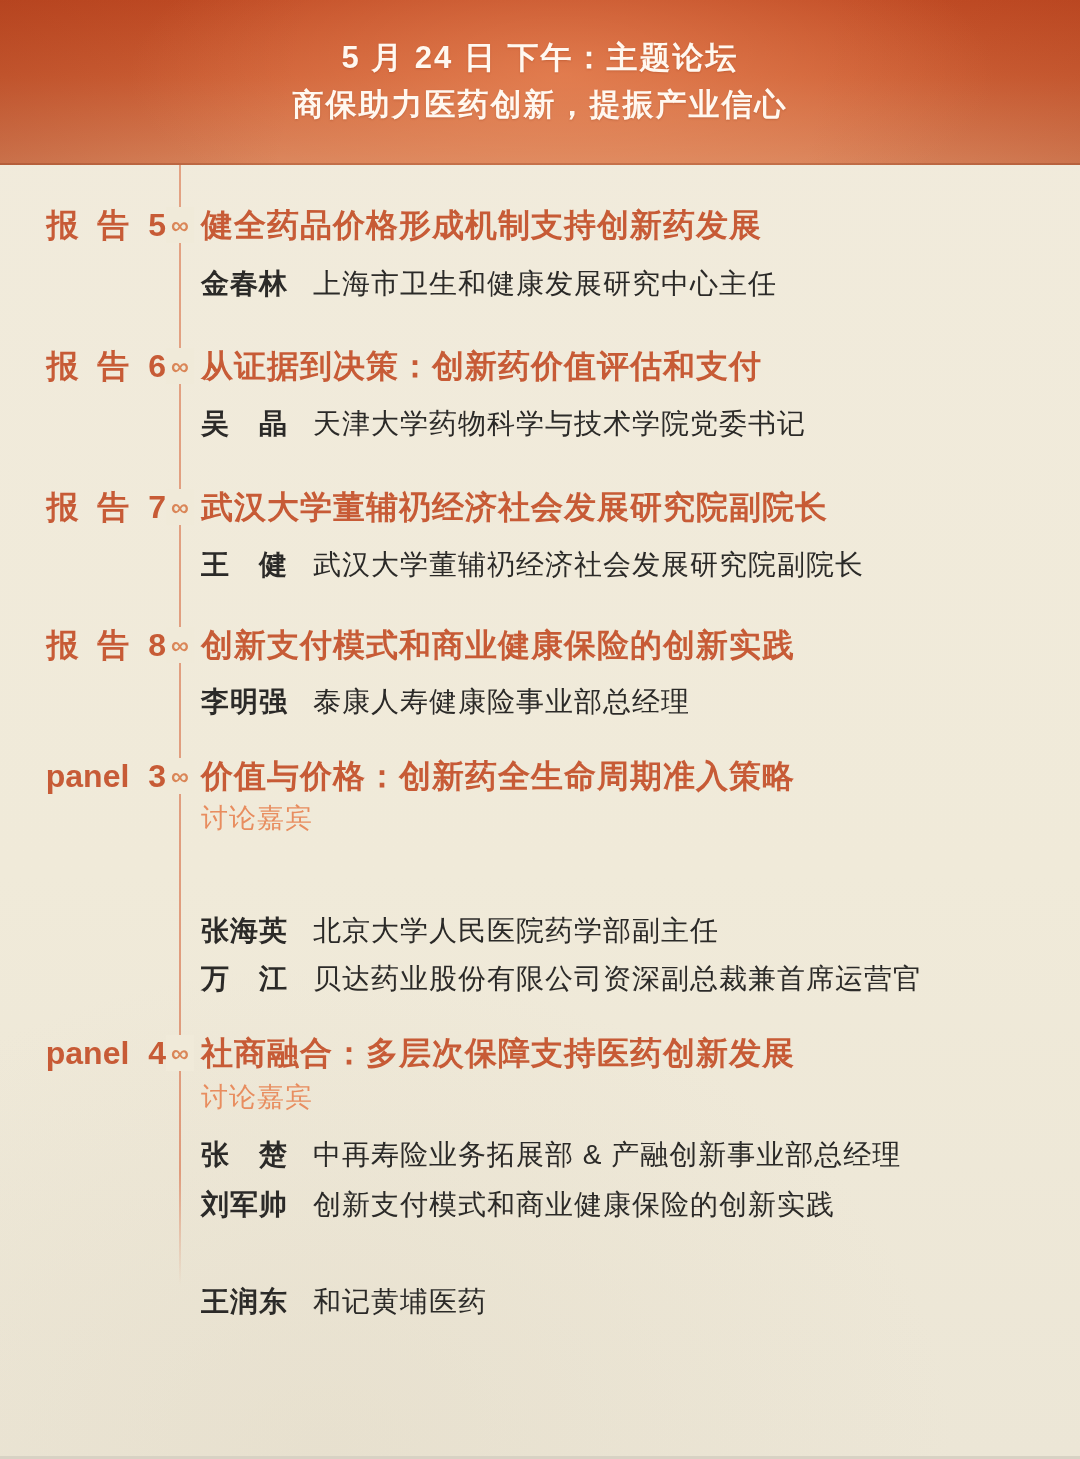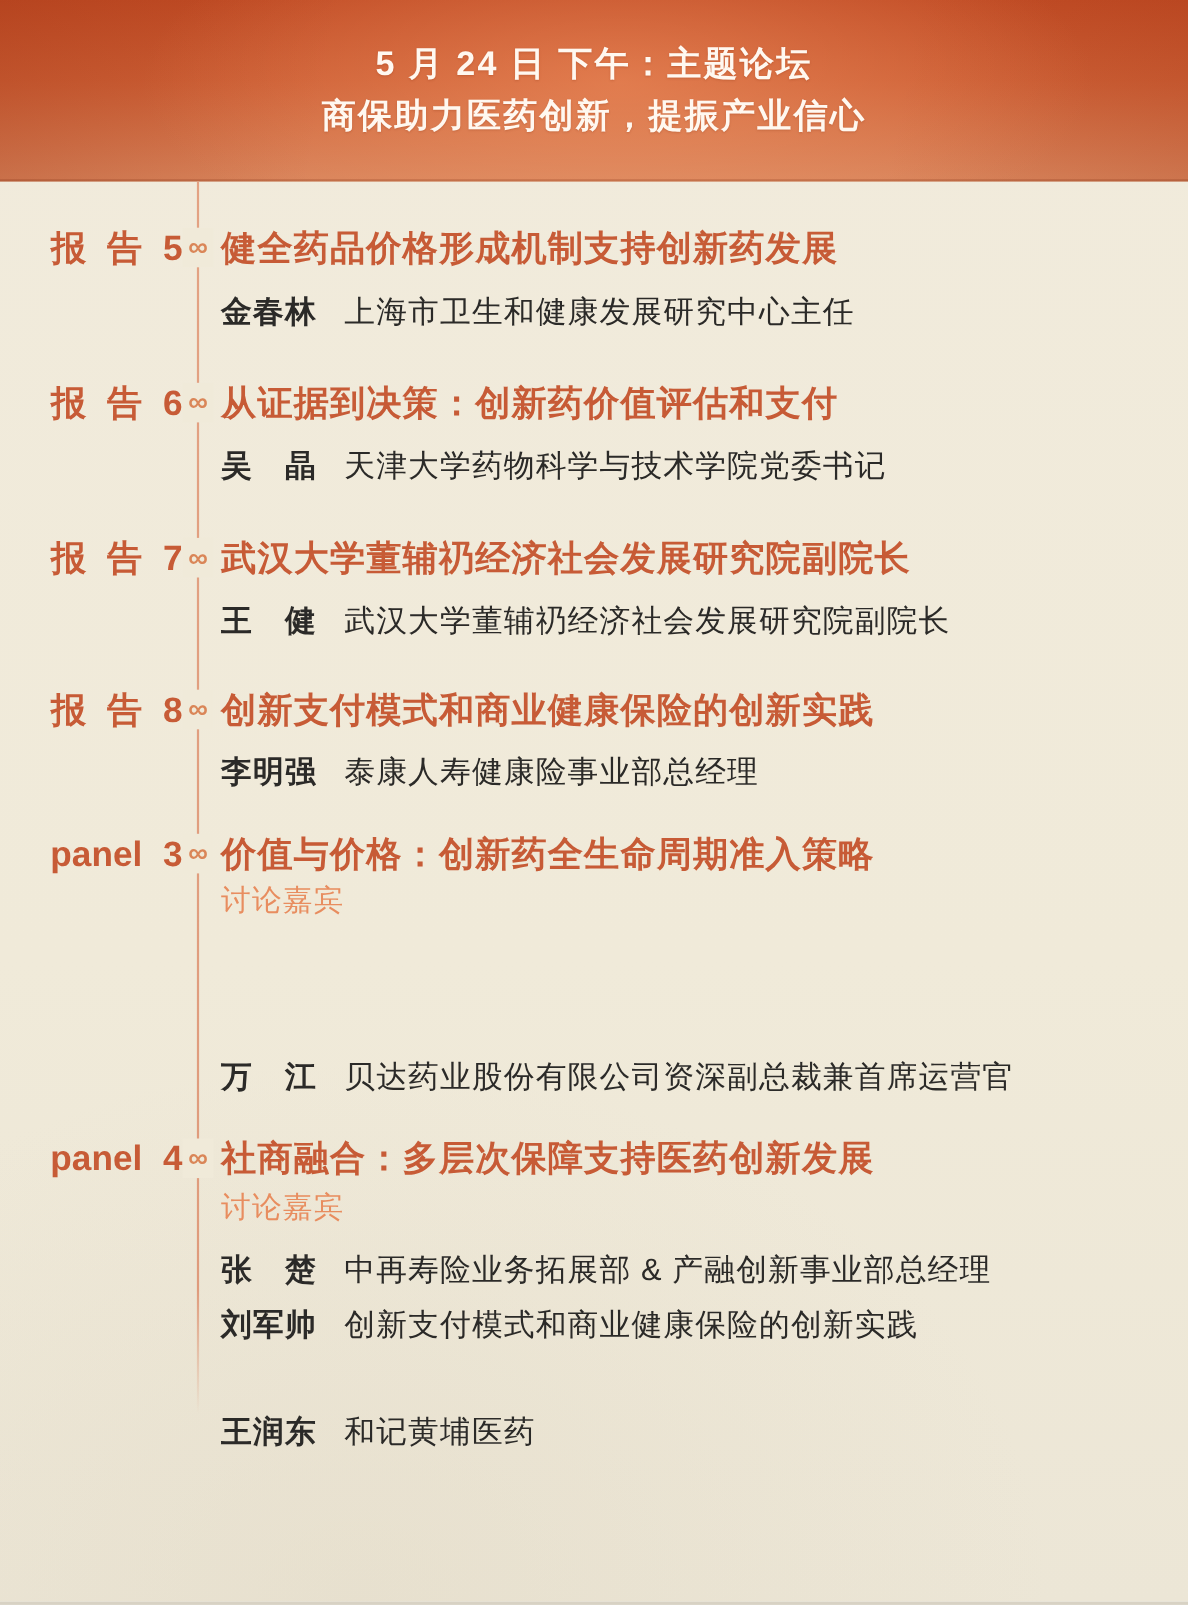--- a/index.html
+++ b/index.html
@@ -112,20 +112,25 @@
   </div>
 
   <div class="row" style="top:758px">
     <span class="label">panel 3</span>
     <span class="inf">∞</span>
     <span class="title">价值与价格：创新药全生命周期准入策略</span>
   </div>
   <div class="row" style="top:800px">
     <span class="guest-heading">讨论嘉宾</span>
   </div>
+  <div class="row" style="top:901px">
+    <span class="speaker">
+      <span class="name">张海英</span><span class="role">北京大学人民医院药学部副主任</span>
+    </span>
+  </div>
   <div class="row" style="top:949px">
     <span class="speaker">
       <span class="name">万　江</span><span class="role">贝达药业股份有限公司资深副总裁兼首席运营官</span>
     </span>
   </div>
 
   <div class="row" style="top:1035px">
     <span class="label">panel 4</span>
     <span class="inf">∞</span>
     <span class="title">社商融合：多层次保障支持医药创新发展</span>

